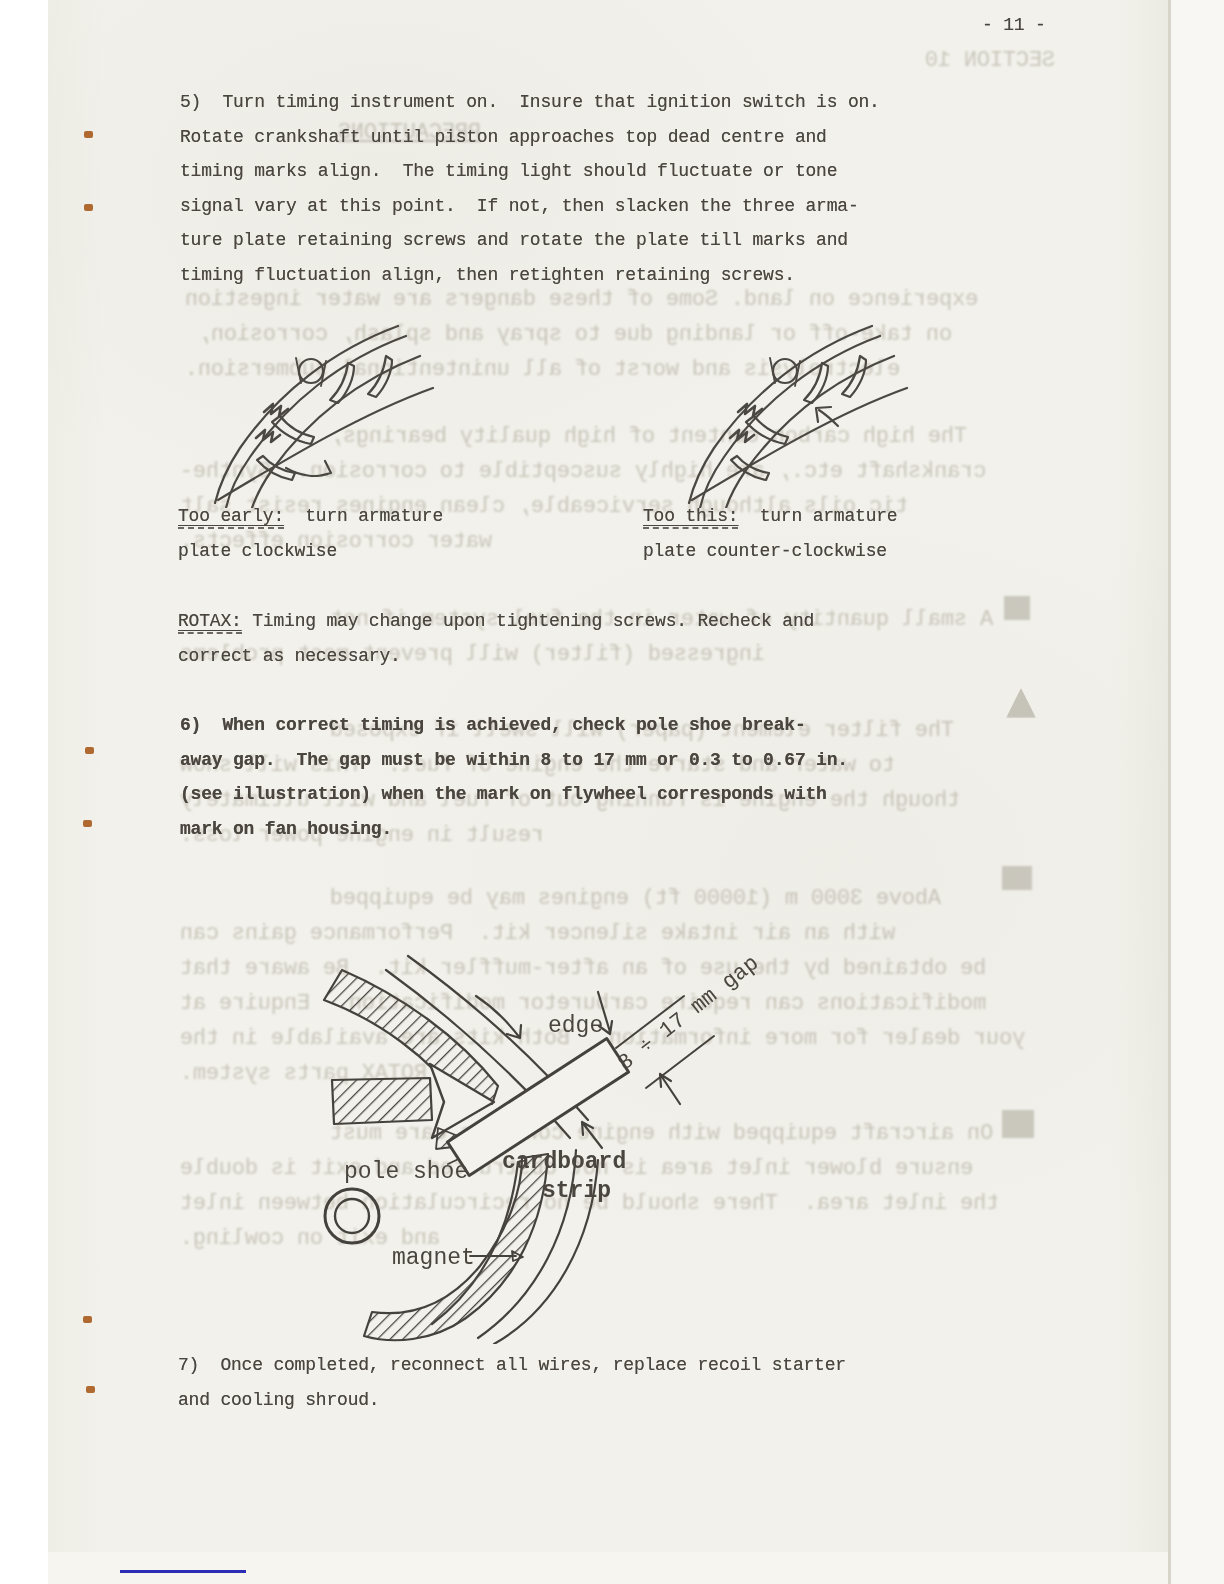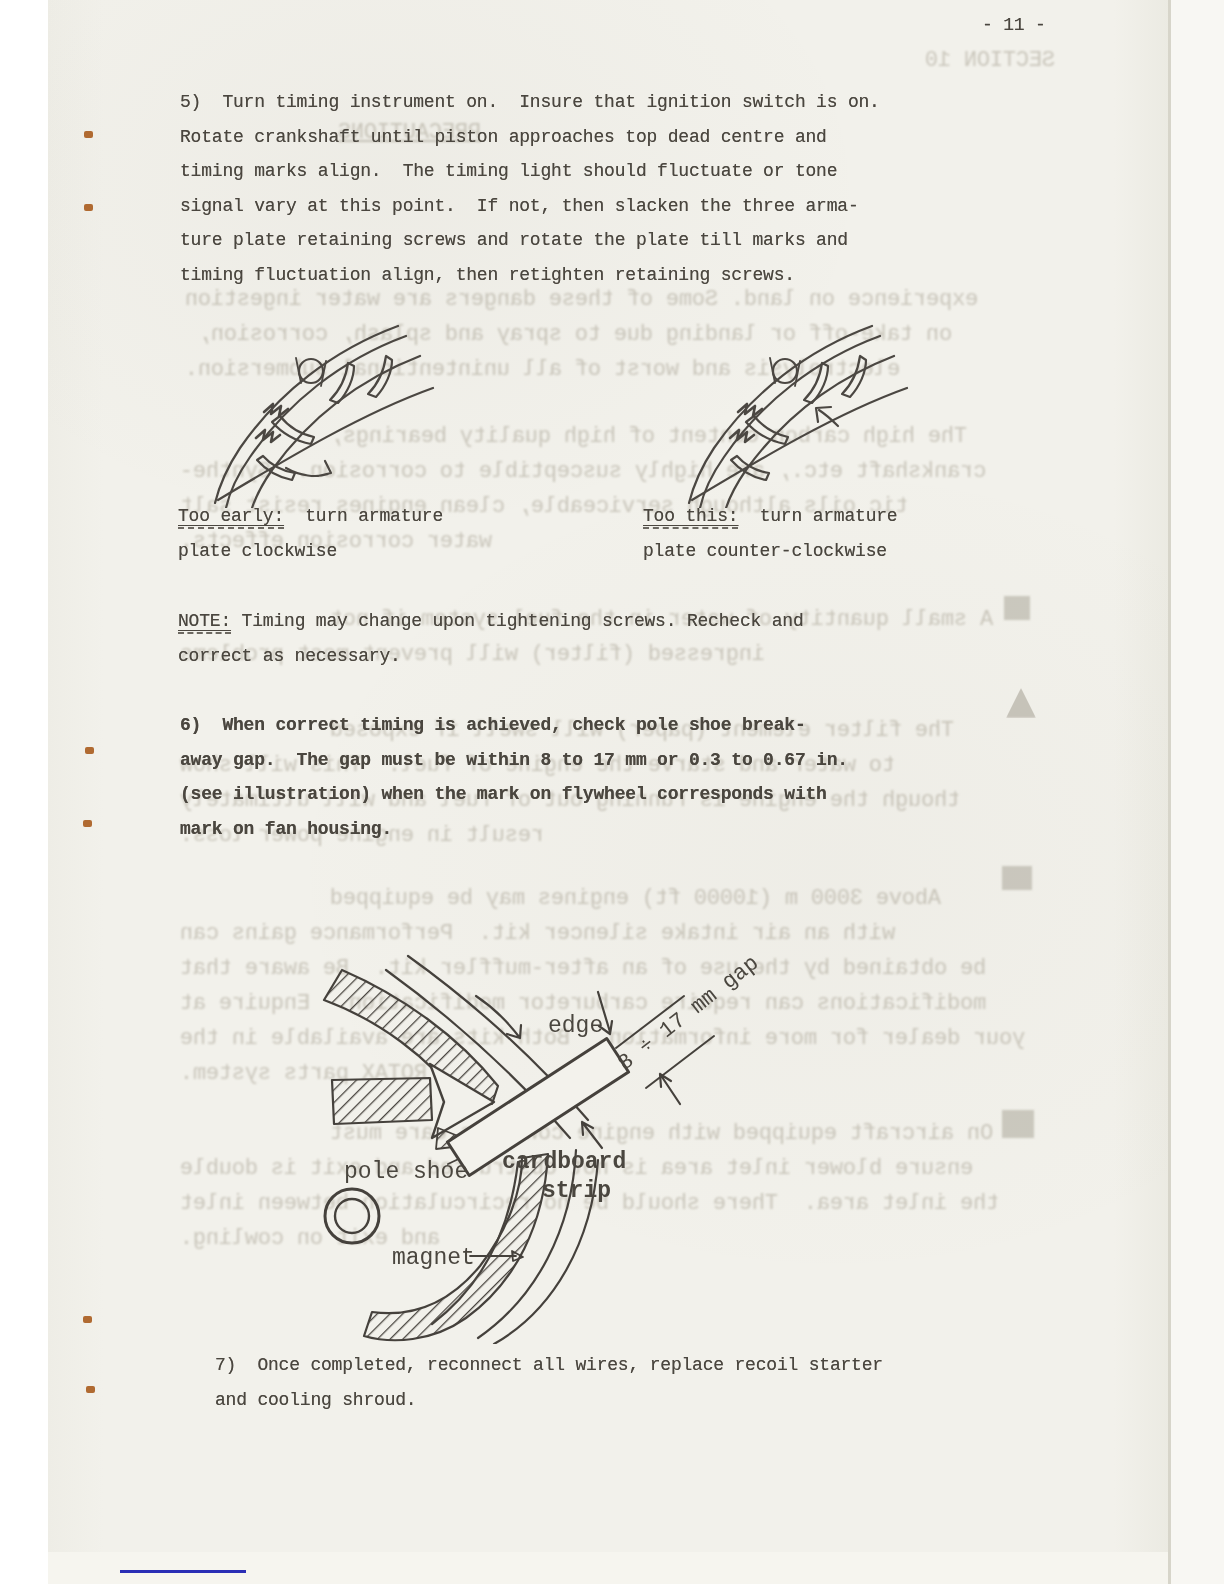--- a/index.html
+++ b/index.html
@@ -126,21 +126,21 @@
       <path d="M 196,118 C 189,111 183,106 177,102 M 174,100 l 15,-1 M 174,100 l 2,14"></path>
     </g>
   </svg>
 
   <div class="tw" style="left:178px;top:499px;"><span class="u-solid">Too early:</span><span>  turn armature
 plate clockwise</span></div>
 
   <div class="tw" style="left:643px;top:499px;"><span class="u-solid">Too this:</span><span>  turn armature
 plate counter-clockwise</span></div>
 
-  <div class="tw" style="left:178px;top:604px;width:930px;"><span class="u-dash">NOTE:</span><span> Timing may change upon tightening screws. Recheck and
+  <div class="tw" style="left:178px;top:604px;width:930px;"><span class="u-dash">ROTAX:</span><span> Timing may change upon tightening screws. Recheck and
 correct as necessary.</span></div>
 
   <div class="tw" style="left:180px;top:708px;width:930px;font-weight:bold;">6)  When correct timing is achieved, check pole shoe break-
 away gap.  The gap must be within 8 to 17 mm or 0.3 to 0.67 in.
 (see illustration) when the mark on flywheel corresponds with
 mark on fan housing.</div>
 
   <svg class="fig" style="left:280px;top:952px;" width="620" height="392" viewBox="0 0 620 392">
     <defs>
       <pattern id="hatch" width="9" height="9" patternUnits="userSpaceOnUse" patternTransform="rotate(45)">
@@ -188,17 +188,17 @@
     <g fill="#4a463f" font-size="23">
       <text x="268" y="80">edge</text>
       <text transform="translate(412,66) rotate(-38)" text-anchor="middle" font-size="22">8 ÷ 17 mm gap</text>
       <text x="222" y="216" font-weight="bold">cardboard</text>
       <text x="262" y="245" font-weight="bold">strip</text>
       <text x="64" y="226">pole shoe</text>
       <text x="112" y="312">magnet</text>
     </g>
   </svg>
 
-  <div class="tw" style="left:178px;top:1348px;width:930px;margin-left:37px;">7)  Once completed, reconnect all wires, replace recoil starter
+  <div class="tw" style="left:178px;top:1348px;width:930px;">7)  Once completed, reconnect all wires, replace recoil starter
 and cooling shroud.</div>
 
   <div id="blue-line" style="left: 120px; top: 1570px; width: 126px; background: rgb(43, 46, 181);"></div>
 </div>
 
 </body></html>

